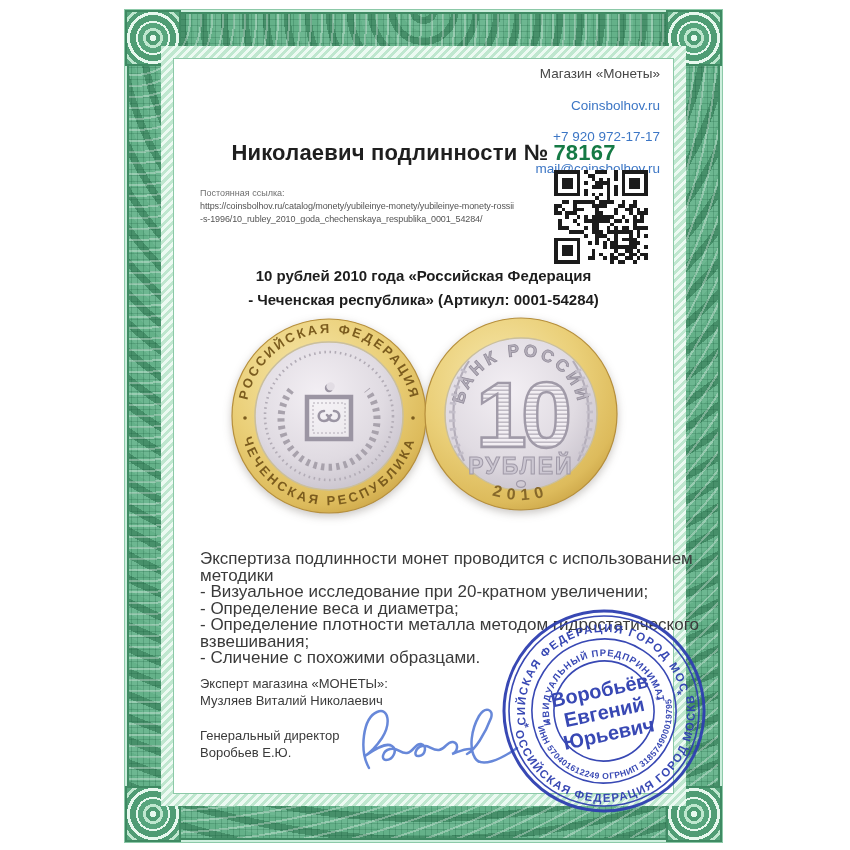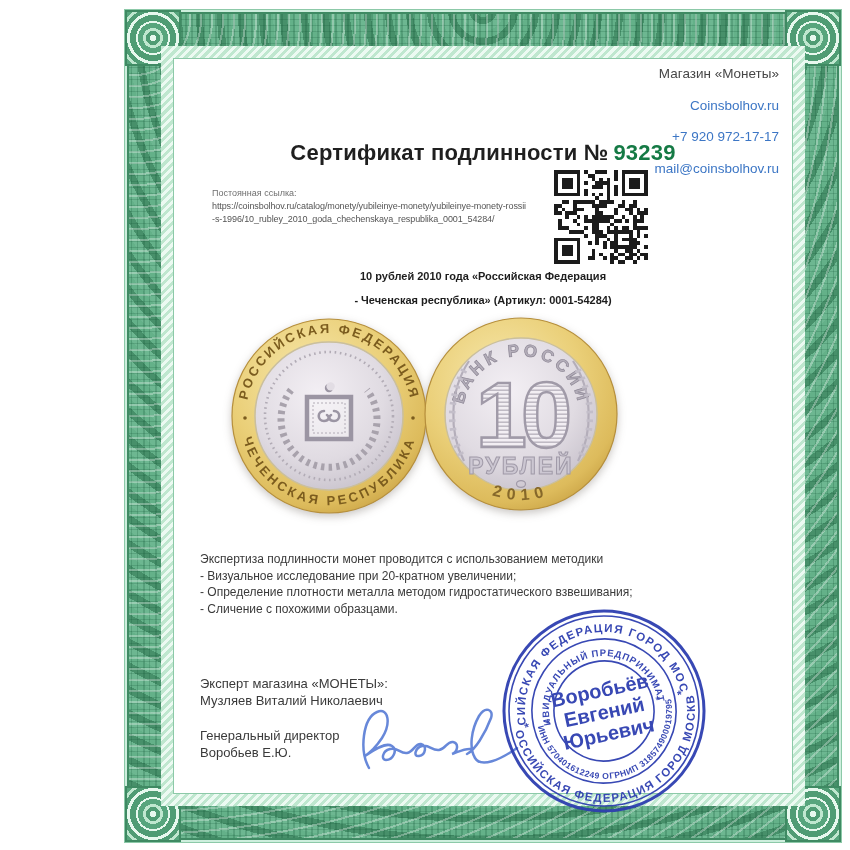--- a/index.html
+++ b/index.html
@@ -1,18 +1,18 @@
 <!DOCTYPE html>
 <html><head>
 <meta charset="utf-8">
 <style>
   html,body{margin:0;padding:0;background:#fff;}
   .page{position:relative;width:850px;height:850px;background:#ffffff;overflow:hidden;
         font-family:"Liberation Sans",sans-serif;color:#3a3a3a;}
-  .cert{position:absolute;left:125px;top:10px;width:716px;height:832px;}
+  .cert{position:absolute;left:125px;top:10px;width:597px;height:832px;}
   
   .frame{position:absolute;inset:0;background-color:#57a57d;
     background-image:
       repeating-radial-gradient(circle at 9px 9px, rgba(255,255,255,.30) 0 2px, rgba(255,255,255,0) 2px 11px),
       repeating-linear-gradient(90deg, rgba(14,82,50,.22) 0 1.5px, rgba(0,0,0,0) 1.5px 6px),
       repeating-linear-gradient(0deg, rgba(14,82,50,.20) 0 1.5px, rgba(0,0,0,0) 1.5px 6px),
       repeating-radial-gradient(circle at 50% 0, #64b189 0 7px, #47906a 7px 14px, #6db791 14px 21px);
     box-shadow: inset 0 0 0 2px #cdeedd, inset 0 0 0 4px #3f8a63, 0 0 0 1px #8cc9a8;}
   .corner{position:absolute;width:56px;height:56px;
     background:repeating-radial-gradient(circle at 50% 50%, #e7f8ee 0 3px, #4f9c74 3px 7px, #bfe7cf 7px 10px, #57a57d 10px 15px, #e7f8ee 15px 17px, #4f9c74 17px 23px);
@@ -25,33 +25,33 @@
     box-shadow: inset 0 0 0 1px #8cc9a8;}
 
   .contact{position:absolute;right:62px;top:56px;text-align:right;font-size:13.5px;line-height:15.5px;}
   .contact .shop{color:#474747;}
   .contact a{color:#3c76c5;text-decoration:none;display:block;margin-top:16px;}
 
   .title{position:absolute;left:0;right:0;top:130px;text-align:center;
     font-size:22px;font-weight:bold;color:#1f1f1f;letter-spacing:.2px;}
   .title .num{color:#157a45;margin-left:5px;}
 
-  .permalink{position:absolute;left:75px;top:177px;font-size:9px;line-height:13px;color:#6f6f6f;margin-left:12px;}
+  .permalink{position:absolute;left:75px;top:177px;font-size:9px;line-height:13px;color:#6f6f6f;}
   .permalink .url{color:#545454;letter-spacing:-.1px;}
 
   .qr{position:absolute;left:429px;top:160px;width:94px;height:94px;background:#fff;}
   .qr svg{display:block;width:94px;height:94px;shape-rendering:crispEdges;}
 
   .item-title{position:absolute;left:0;right:0;top:254px;text-align:center;
-    font-size:11px;font-weight:bold;color:#1d1d1d;line-height:24px;}
+    font-size:15px;font-weight:bold;color:#1d1d1d;line-height:24px;}
 
   .coins{position:absolute;left:100px;top:305px;width:400px;height:205px;
     filter:drop-shadow(0 3px 4px rgba(60,50,40,.28));}
 
-  .expertise{position:absolute;left:75px;top:541px;font-size:12px;line-height:16.5px;color:#3a3a3a;}
+  .expertise{position:absolute;left:75px;top:541px;font-size:17px;line-height:16.5px;color:#3a3a3a;}
   .sig-block{position:absolute;left:75px;font-size:13px;line-height:16.5px;color:#3a3a3a;}
   .sig-block.expert{top:666px;}
   .sig-block.director{top:718px;}
 
   .signature{position:absolute;left:228px;top:680px;width:170px;height:105px;z-index:4;}
   .stamp{position:absolute;left:373px;top:595px;width:212px;height:212px;z-index:5;opacity:.95;}
   svg text{font-family:"Liberation Sans",sans-serif;}
 </style>
 </head>
 <body>
@@ -67,21 +67,21 @@
     </div>
 
     <div class="contact">
       <div class="shop">Магазин «Монеты»</div>
       <a href="#">Coinsbolhov.ru</a>
       <a href="#">+7 920 972-17-17</a>
       <a href="#">mail@coinsbolhov.ru</a>
     </div>
 
     <div class="title">
-      <span>Сертификат подлинности №</span><span class="num">93239</span>
+      <span>Николаевич подлинности №</span><span class="num">78167</span>
     </div>
 
     <div class="permalink">
       <div>Постоянная ссылка:</div>
       <div class="url">https://coinsbolhov.ru/catalog/monety/yubileinye-monety/yubileinye-monety-rossii</div>
       <div class="url">-s-1996/10_rubley_2010_goda_chechenskaya_respublika_0001_54284/</div>
     </div>
 
     <div class="qr">
         <svg viewBox="0 0 25 25">
@@ -353,20 +353,21 @@
         <path d="M 356,140 C 369,114 368,80 351,52" fill="none" stroke="#c3bec9" stroke-width="6.5" stroke-dasharray="2.6 6"></path>
         <text font-size="16" font-weight="bold" fill="#86682a" letter-spacing="6">
           <textPath href="#obv-year" startOffset="50%" text-anchor="middle">2010</textPath>
         </text>
       </g>
     </svg>
 
     <div class="expertise">
       <div>Экспертиза подлинности монет проводится с использованием методики</div>
       <div>- Визуальное исследование при 20-кратном увеличении;</div>
+      <div>- Определение веса и диаметра;</div>
       <div>- Определение плотности металла методом гидростатического взвешивания;</div>
       <div>- Сличение с похожими образцами.</div>
     </div>
 
     <div class="sig-block expert">
       <div>Эксперт магазина «МОНЕТЫ»:</div>
       <div>Музляев Виталий Николаевич</div>
     </div>
 
     <div class="sig-block director">

